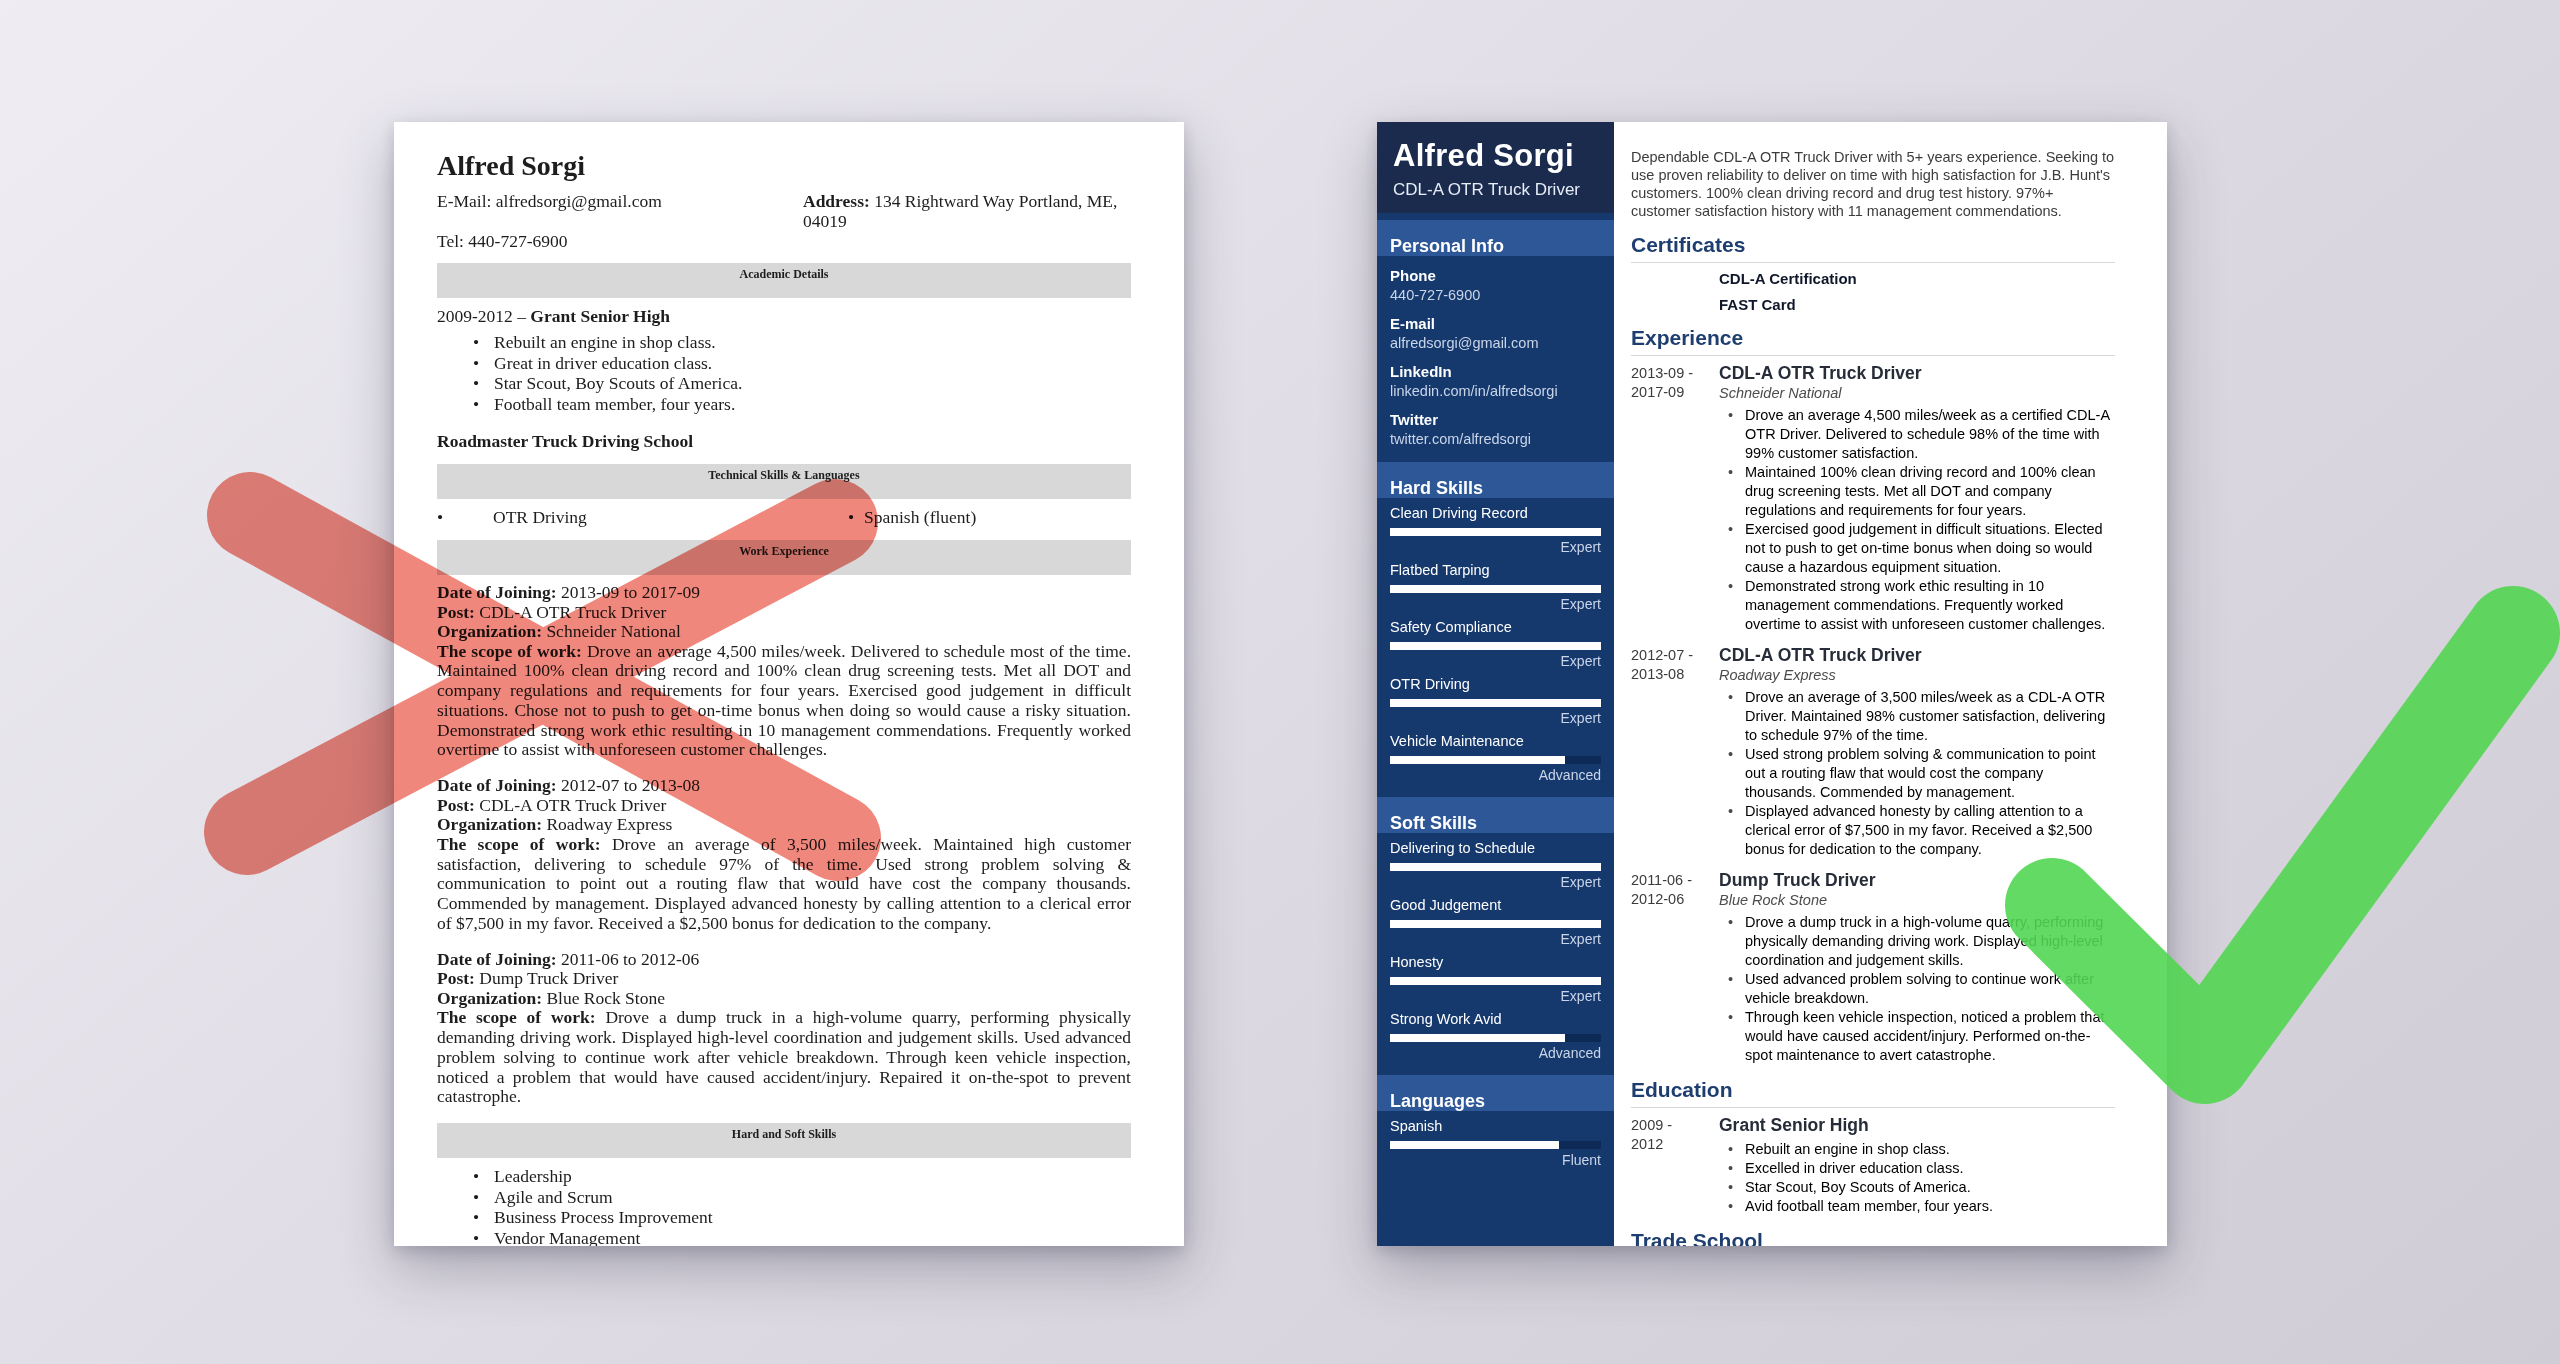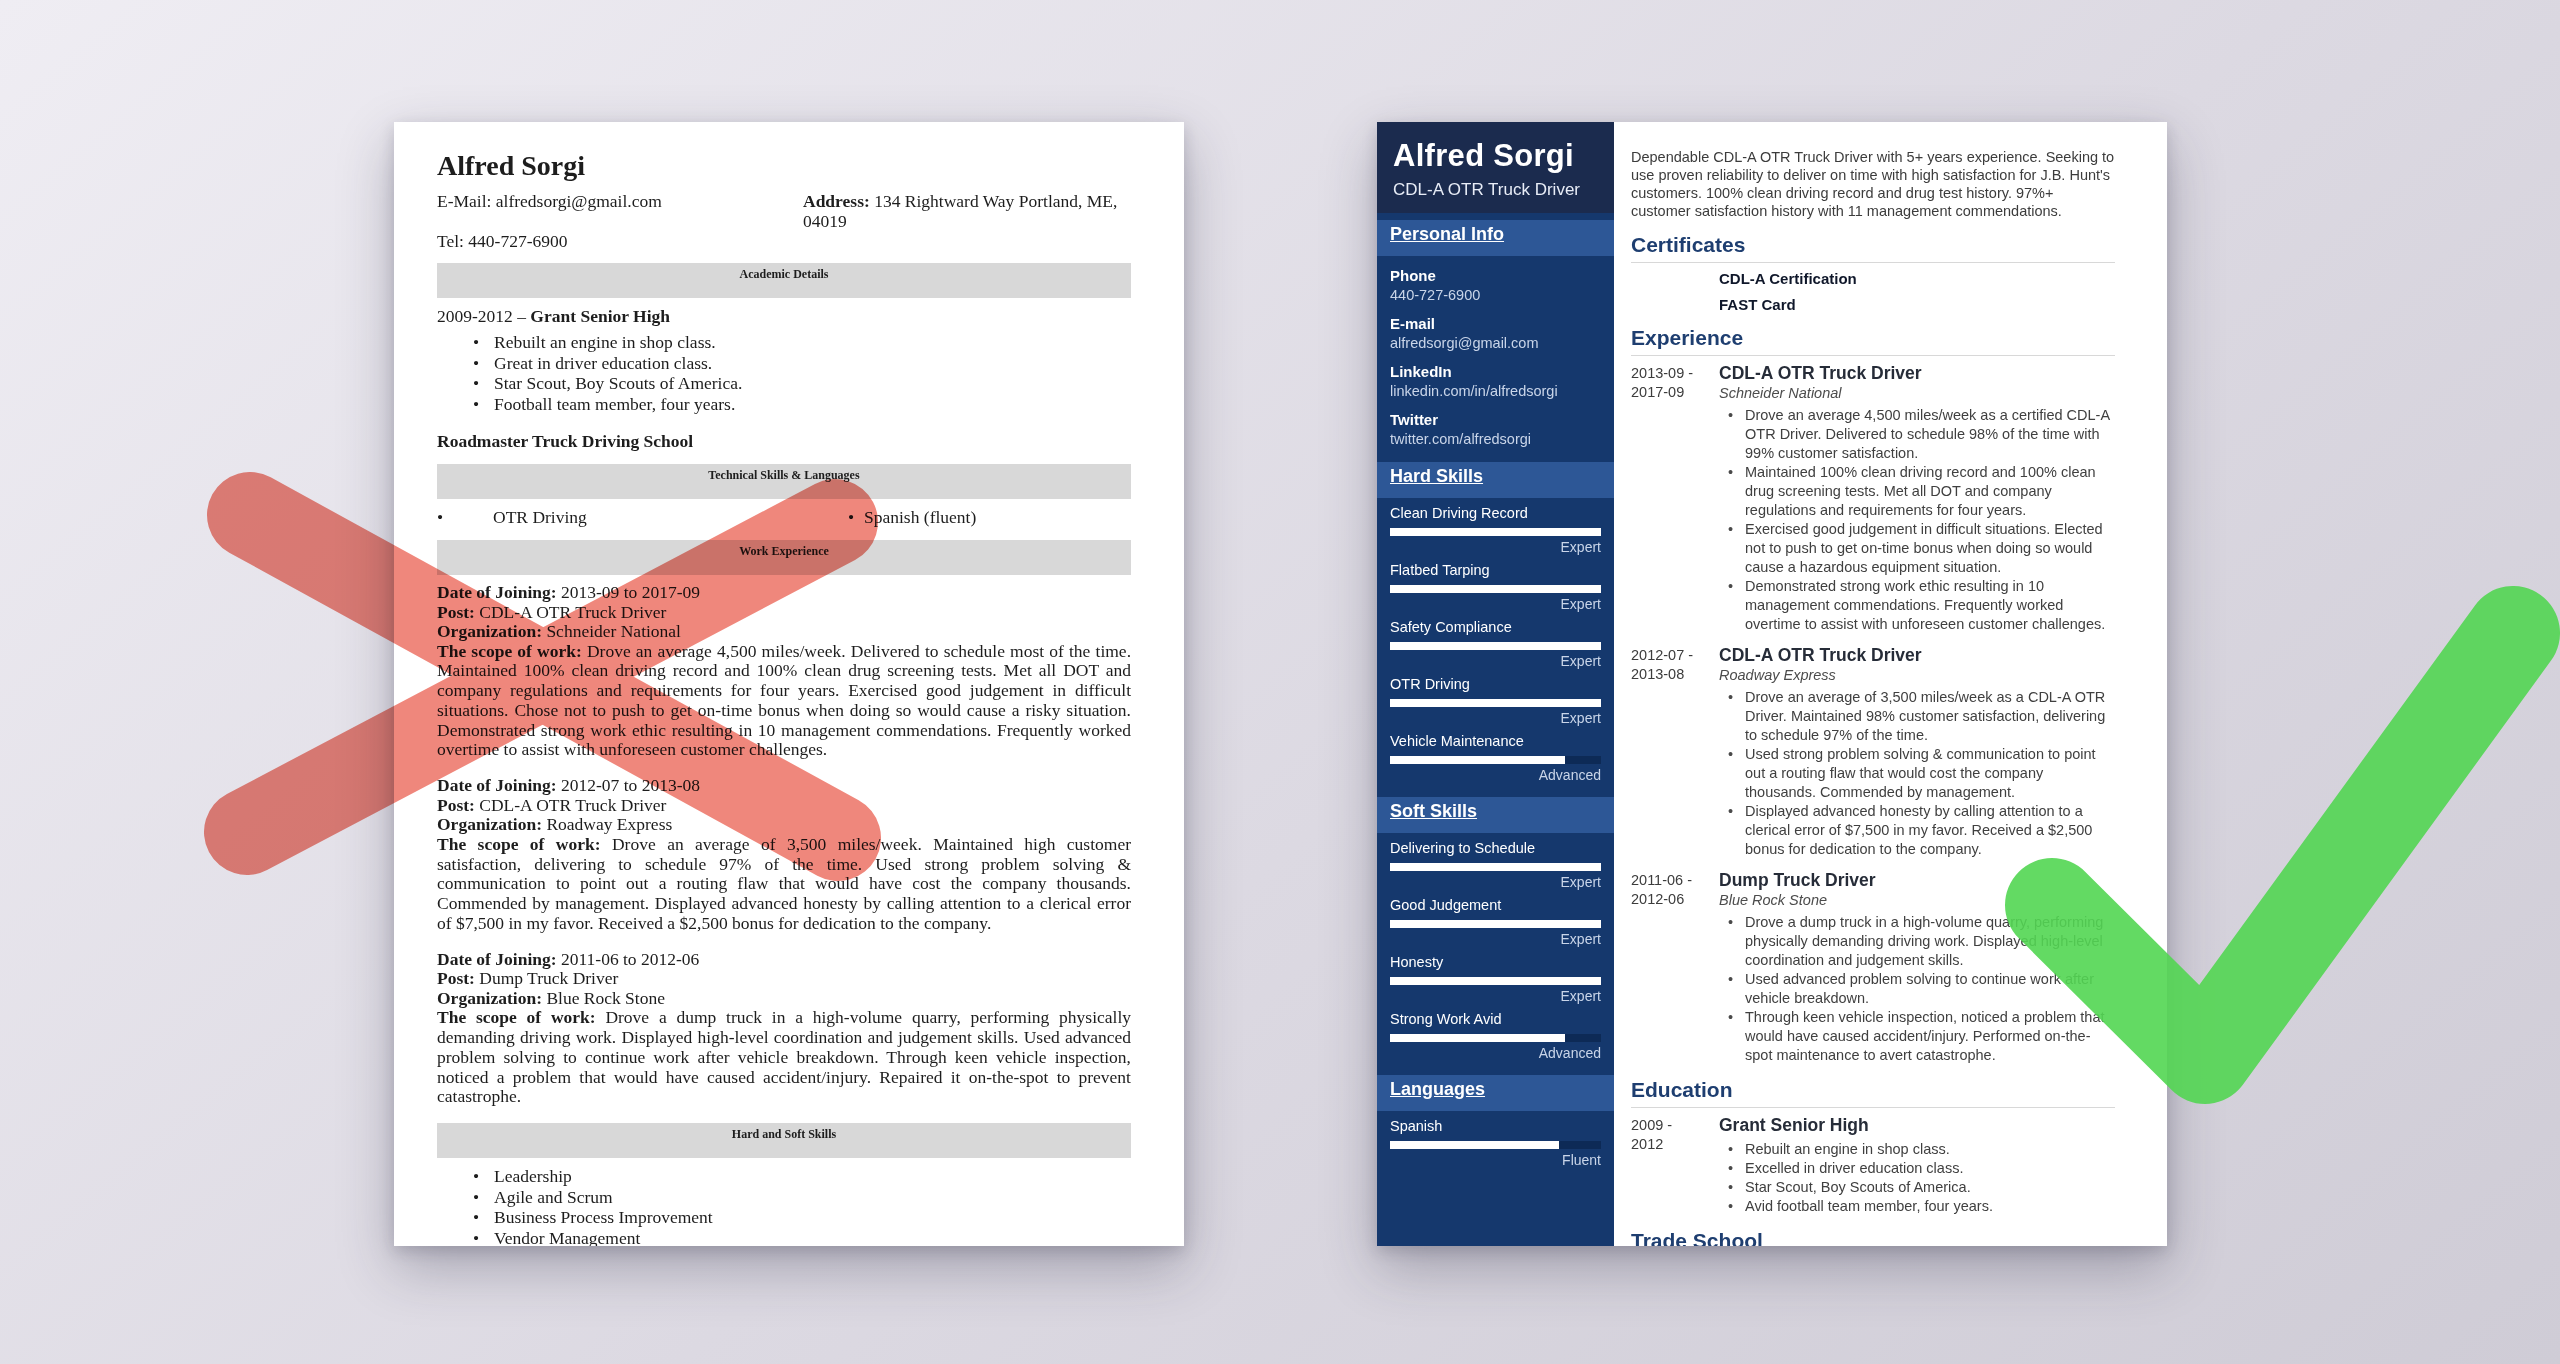--- a/index.html
+++ b/index.html
@@ -49,21 +49,21 @@
   
   .modern { left: 1377px; width: 790px; display: flex; }
   .side {
     width: 237px; flex: none; background: var(--sidebar-navy, #15386d); color: #fff;
   }
   .side-head { background: var(--header-navy, #1b2b4e); padding: 17px 16px 14px; }
   .m-name { font-size: 31px; font-weight: bold; margin: 0; line-height: 34px; letter-spacing: .3px; }
   .m-title { font-size: 17px; font-weight: normal; margin: 8px 0 0; line-height: 18px; color: #e8edf7; }
   .band {
     background: var(--band-blue, #2d5796); font-weight: bold; font-size: 18px;
-    height: 36px; line-height: 28px; padding: 0 13px; margin-top: 14px; text-decoration: underline;
+    height: 36px; line-height: 28px; padding: 12px 13px; margin-top: 14px;
   }
   .band.first { margin-top: 7px; }
   .side-pad { padding: 0 13px; }
   .field { margin-top: 11px; }
   .f-label { font-size: 15px; font-weight: bold; margin: 0; line-height: 18px; }
   .f-value { font-size: 14.5px; margin: 2px 0 0; line-height: 17px; color: var(--sidebar-value, #c9d5e9); }
   .skill { margin-top: 7px; }
   .s-name { font-size: 14.5px; margin: 0; line-height: 17px; }
   .track { height: 8px; background: var(--bar-track, #0d2a56); margin-top: 6px; }
   .fill { height: 8px; width: 0; background: var(--bar-fill, #ffffff); }
@@ -77,21 +77,21 @@
   }
   .cert-item { font-weight: bold; font-size: 15px; line-height: 16px; margin: 0 0 10px 88px; color: #0f172a; }
   .xp { display: flex; margin-bottom: 12px; }
   .dates { width: 88px; flex: none; font-size: 14.5px; line-height: 19px; color: #3c3c3c; }
   .dates p { margin: 0; }
   .xp-body { flex: 1; }
   .role { font-size: 17.5px; font-weight: bold; margin: 0; line-height: 19px; color: #262c38; }
   .company { font-size: 14.5px; font-style: italic; margin: 2px 0 0; line-height: 16px; color: #4c4c4c; }
   .xp-body ul, .extra-list { list-style: none; margin: 5px 0 0; padding: 0; }
   .xp-body li, .extra-list li {
-    font-size: 14.5px; line-height: 19px; padding-left: 26px; position: relative; color: #404040;
+    font-size: 14.5px; line-height: 19px; padding-left: 26px; position: relative; color: #000000;
   }
   .xp-body li::before, .extra-list li::before { content: "\2022"; position: absolute; left: 9px; color: #4a4a4a; }
 
   
   .overlay { position: absolute; left: 0; top: 0; pointer-events: none; }
   .cross-svg { mix-blend-mode: multiply; opacity: .95; }
   .check-svg { opacity: .9; }
 </style>
 </head>
 <body>

